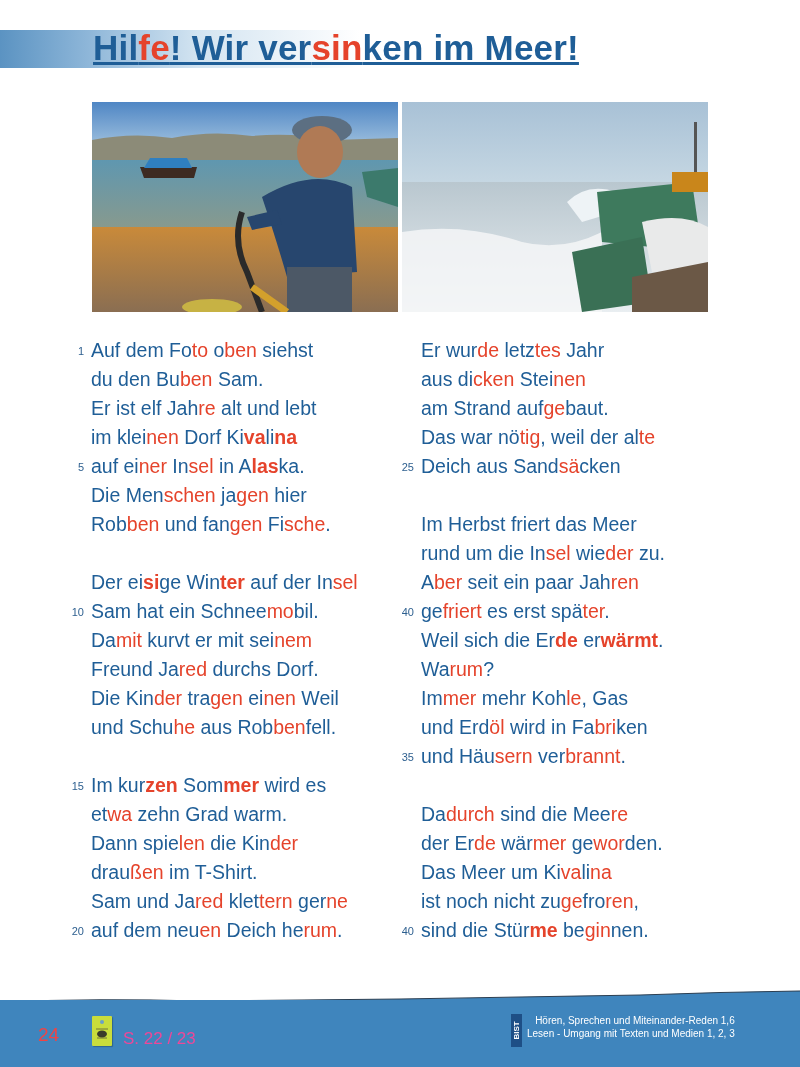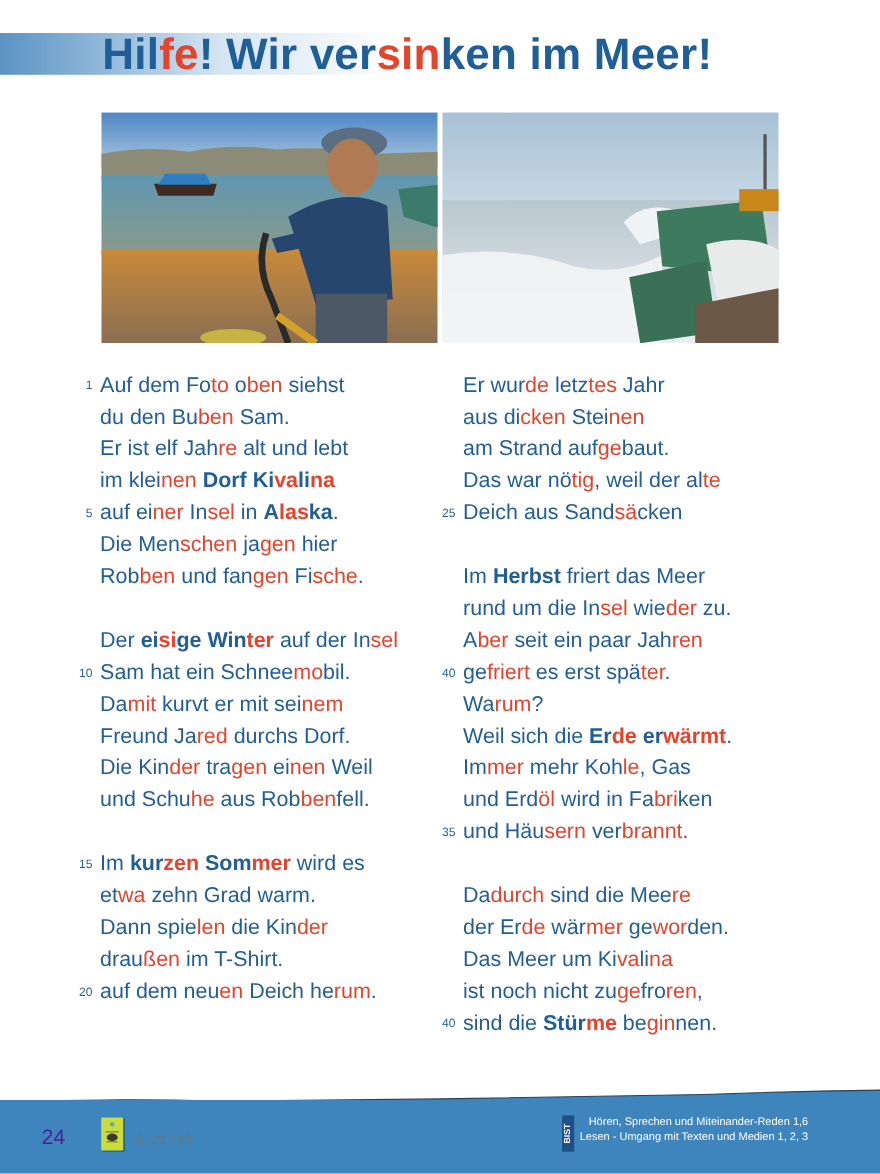--- a/index.html
+++ b/index.html
@@ -7,22 +7,23 @@
     width: 800px; height: 1067px; position: relative; overflow: hidden;
     background: #ffffff;
     font-family: "Liberation Sans", "DejaVu Sans", sans-serif;
   }
   .title-band {
     position: absolute; left: 0; top: 30px; width: 360px; height: 38px;
     background: linear-gradient(90deg, #5b93c2 0%, #8fb7d9 25%, #d3e4f1 55%, rgba(255,255,255,0) 100%);
   }
   .title {
     position: absolute; left: 93px; top: 28px; margin: 0;
-    font-size: 40px; font-weight: bold; color: #1f5e97; letter-spacing: 0.2px;
+    font-size: 35px; font-weight: bold; color: #1f5e97; letter-spacing: 0.2px;
     white-space: nowrap;
+    text-decoration: underline;
   }
 
   .photo { position: absolute; top: 102px; height: 210px; overflow: hidden; }
   .photo-left { left: 92px; width: 306px; }
   .photo-right { left: 402px; width: 306px; }
 
   .column { position: absolute; top: 336px; }
   .col-left { left: 60px; width: 335px; }
   .col-right { left: 395px; width: 330px; }
   .line {
@@ -30,37 +31,37 @@
     position: relative; padding-left: 31px; white-space: nowrap;
   }
   .col-right .line { padding-left: 26px; }
   .line.blank { height: 29px; }
   .lnum {
     position: absolute; left: 0; top: 1px; width: 24px; text-align: right;
     font-size: 11px; color: #2d5f8f;
   }
   .col-right .lnum { width: 19px; left: 0; }
   .seg-r { color: #e5432b; }
-  .seg-b { font-weight: bold; margin-top: 16px; }
+  .seg-b { font-weight: normal; margin-top: 16px; }
   .seg-br { color: #e5432b; font-weight: bold; }
 
   .footer {
     position: absolute; left: 0; top: 1000px; width: 800px; height: 67px;
     background: #3f85bd;
   }
   .footer-edge { position: absolute; left: 0; top: 990px; width: 800px; height: 20px; }
   .page-num {
-    position: absolute; left: 38px; top: 1024px; font-size: 19px; color: #4c1d95;
+    position: absolute; left: 38px; top: 1024px; font-size: 19px; color: #ef4444;
   }
   .book-icon {
     position: absolute; left: 92px; top: 1016px; width: 20px; height: 30px;
     background: #c9dd3c; border-radius: 1px; box-shadow: 1px 1px 1px rgba(0,0,0,0.25);
   }
   .ref {
-    position: absolute; left: 123px; top: 1029px; font-size: 12px; color: #737373;
+    position: absolute; left: 123px; top: 1029px; font-size: 17px; color: #ec4899;
   }
   .bist-tag {
     position: absolute; left: 511px; top: 1014px; width: 11px; height: 33px;
     background: #1e4f86; color: #fff; font-size: 8px; font-weight: bold;
     display: flex; align-items: center; justify-content: center;
   }
   .bist-tag span { transform: rotate(-90deg); display: block; }
   .bist-text {
     position: absolute; left: 527px; top: 1014px; font-size: 10px; line-height: 13px; color: #ffffff; text-align: right;
   }
@@ -143,35 +144,36 @@
     <div class="line"><span class="lnum">10</span><span>Sam hat ein Schnee</span><span class="seg-r">mo</span><span>bil.</span></div>
     <div class="line"><span>Da</span><span class="seg-r">mit</span><span> kurvt er mit sei</span><span class="seg-r">nem</span></div>
     <div class="line"><span>Freund Ja</span><span class="seg-r">red</span><span> durchs Dorf.</span></div>
     <div class="line"><span>Die Kin</span><span class="seg-r">der</span><span> tra</span><span class="seg-r">gen</span><span> ei</span><span class="seg-r">nen</span><span> Weil</span></div>
     <div class="line"><span>und Schu</span><span class="seg-r">he</span><span> aus Rob</span><span class="seg-r">ben</span><span>fell.</span></div>
     <div class="line blank"></div>
     <div class="line"><span class="lnum">15</span><span>Im </span><span class="seg-b">kur</span><span class="seg-br">zen</span><span class="seg-b"> Som</span><span class="seg-br">mer</span><span> wird es</span></div>
     <div class="line"><span>et</span><span class="seg-r">wa</span><span> zehn Grad warm.</span></div>
     <div class="line"><span>Dann spie</span><span class="seg-r">len</span><span> die Kin</span><span class="seg-r">der</span></div>
     <div class="line"><span>drau</span><span class="seg-r">ßen</span><span> im T-Shirt.</span></div>
+    <div class="line"><span>Sam und Ja</span><span class="seg-r">red</span><span> klet</span><span class="seg-r">tern</span><span> ger</span><span class="seg-r">ne</span></div>
     <div class="line"><span class="lnum">20</span><span>auf dem neu</span><span class="seg-r">en</span><span> Deich he</span><span class="seg-r">rum</span><span>.</span></div>
   </div>
 <div class="column col-right">
     <div class="line"><span>Er wur</span><span class="seg-r">de</span><span> letz</span><span class="seg-r">tes</span><span> Jahr</span></div>
     <div class="line"><span>aus di</span><span class="seg-r">cken</span><span> Stei</span><span class="seg-r">nen</span></div>
     <div class="line"><span>am Strand auf</span><span class="seg-r">ge</span><span>baut.</span></div>
     <div class="line"><span>Das war nö</span><span class="seg-r">tig</span><span>, weil der al</span><span class="seg-r">te</span></div>
     <div class="line"><span class="lnum">25</span><span>Deich aus Sand</span><span class="seg-r">sä</span><span>cken</span></div>
     <div class="line blank"></div>
     <div class="line"><span>Im </span><span class="seg-b">Herbst</span><span> friert das Meer</span></div>
     <div class="line"><span>rund um die In</span><span class="seg-r">sel</span><span> wie</span><span class="seg-r">der</span><span> zu.</span></div>
     <div class="line"><span>A</span><span class="seg-r">ber</span><span> seit ein paar Jah</span><span class="seg-r">ren</span></div>
     <div class="line"><span class="lnum">40</span><span>ge</span><span class="seg-r">friert</span><span> es erst spä</span><span class="seg-r">ter</span><span>.</span></div>
+    <div class="line"><span>Weil sich die </span><span class="seg-b">Er</span><span class="seg-br">de</span><span class="seg-b"> er</span><span class="seg-br">wärmt</span><span>.</span></div>
     <div class="line"><span>Wa</span><span class="seg-r">rum</span><span>?</span></div>
-    <div class="line"><span>Weil sich die </span><span class="seg-b">Er</span><span class="seg-br">de</span><span class="seg-b"> er</span><span class="seg-br">wärmt</span><span>.</span></div>
     <div class="line"><span>Im</span><span class="seg-r">mer</span><span> mehr Koh</span><span class="seg-r">le</span><span>, Gas</span></div>
     <div class="line"><span>und Erd</span><span class="seg-r">öl</span><span> wird in Fa</span><span class="seg-r">bri</span><span>ken</span></div>
     <div class="line"><span class="lnum">35</span><span>und Häu</span><span class="seg-r">sern</span><span> ver</span><span class="seg-r">brannt</span><span>.</span></div>
     <div class="line blank"></div>
     <div class="line"><span>Da</span><span class="seg-r">durch</span><span> sind die Mee</span><span class="seg-r">re</span></div>
     <div class="line"><span>der Er</span><span class="seg-r">de</span><span> wär</span><span class="seg-r">mer</span><span> ge</span><span class="seg-r">wor</span><span>den.</span></div>
     <div class="line"><span>Das Meer um Ki</span><span class="seg-r">va</span><span>li</span><span class="seg-r">na</span></div>
     <div class="line"><span>ist noch nicht zu</span><span class="seg-r">ge</span><span>fro</span><span class="seg-r">ren</span><span>,</span></div>
     <div class="line"><span class="lnum">40</span><span>sind die </span><span class="seg-b">Stür</span><span class="seg-br">me</span><span> be</span><span class="seg-r">gin</span><span>nen.</span></div>
   </div>

